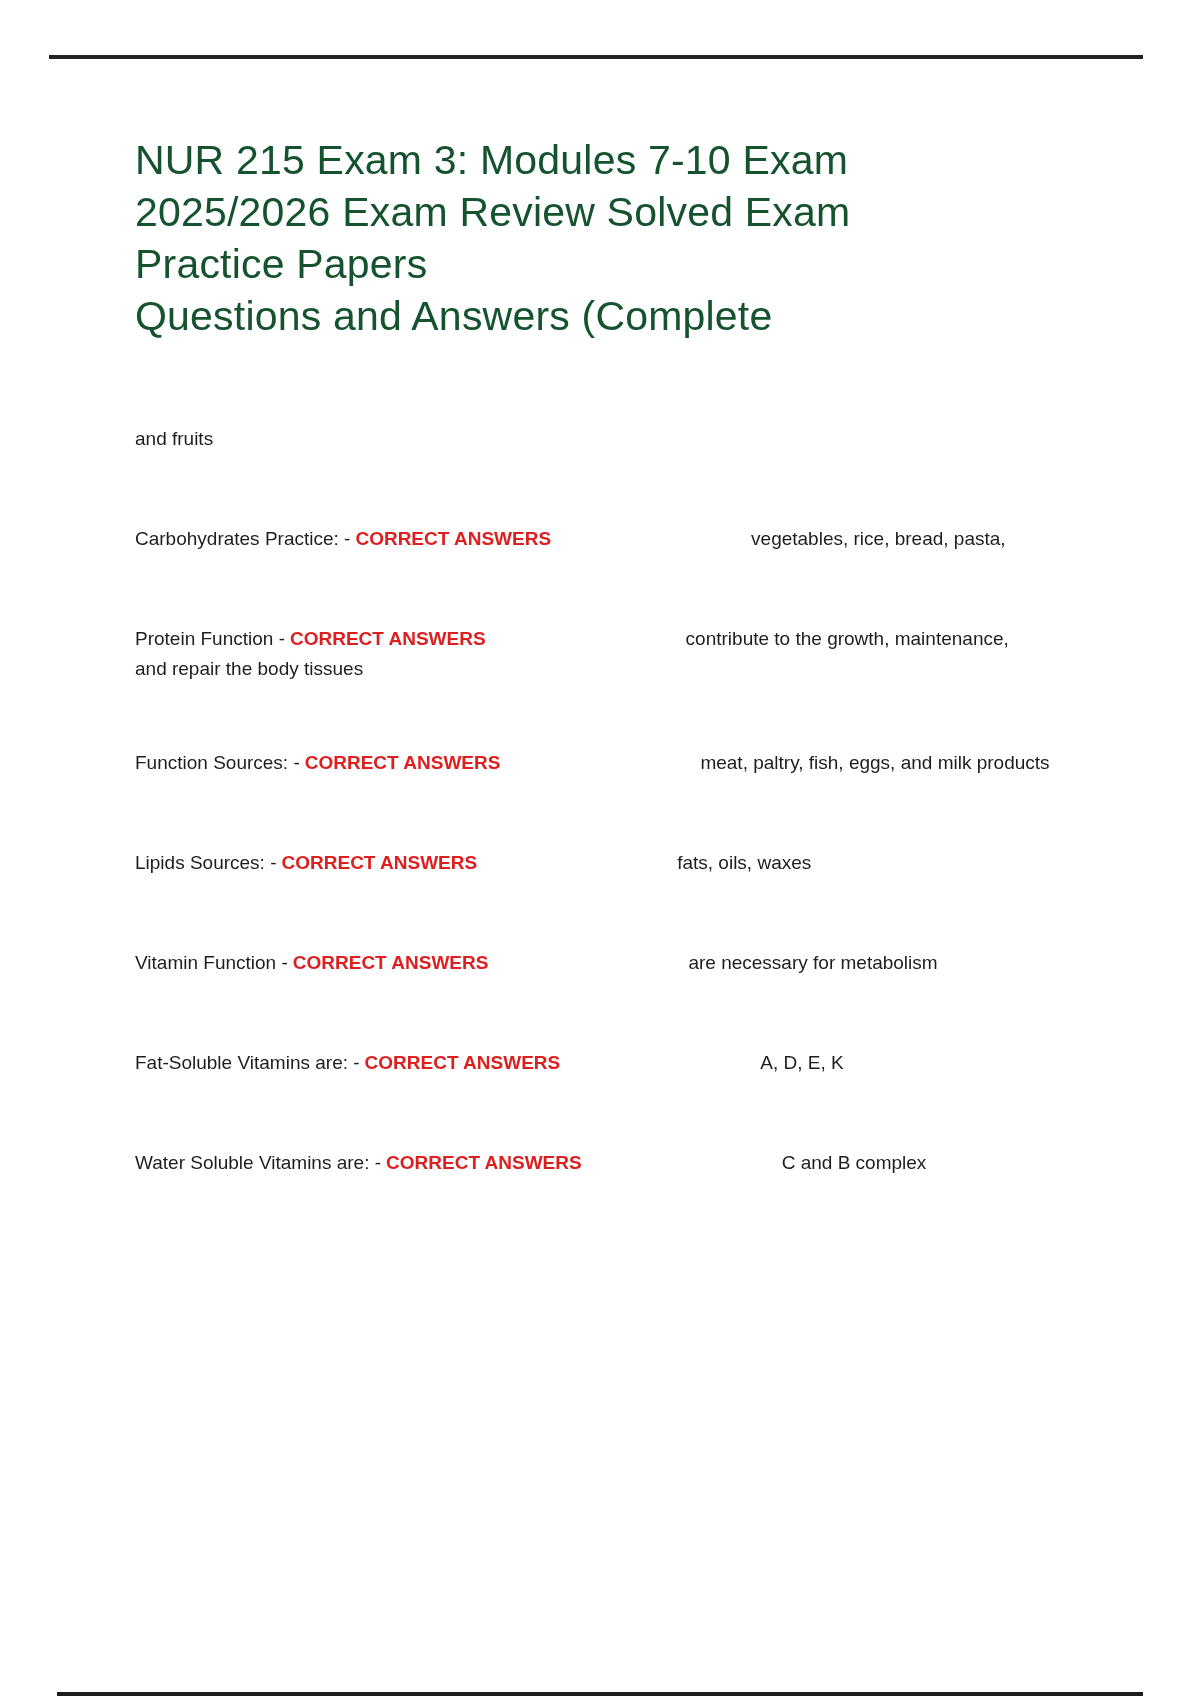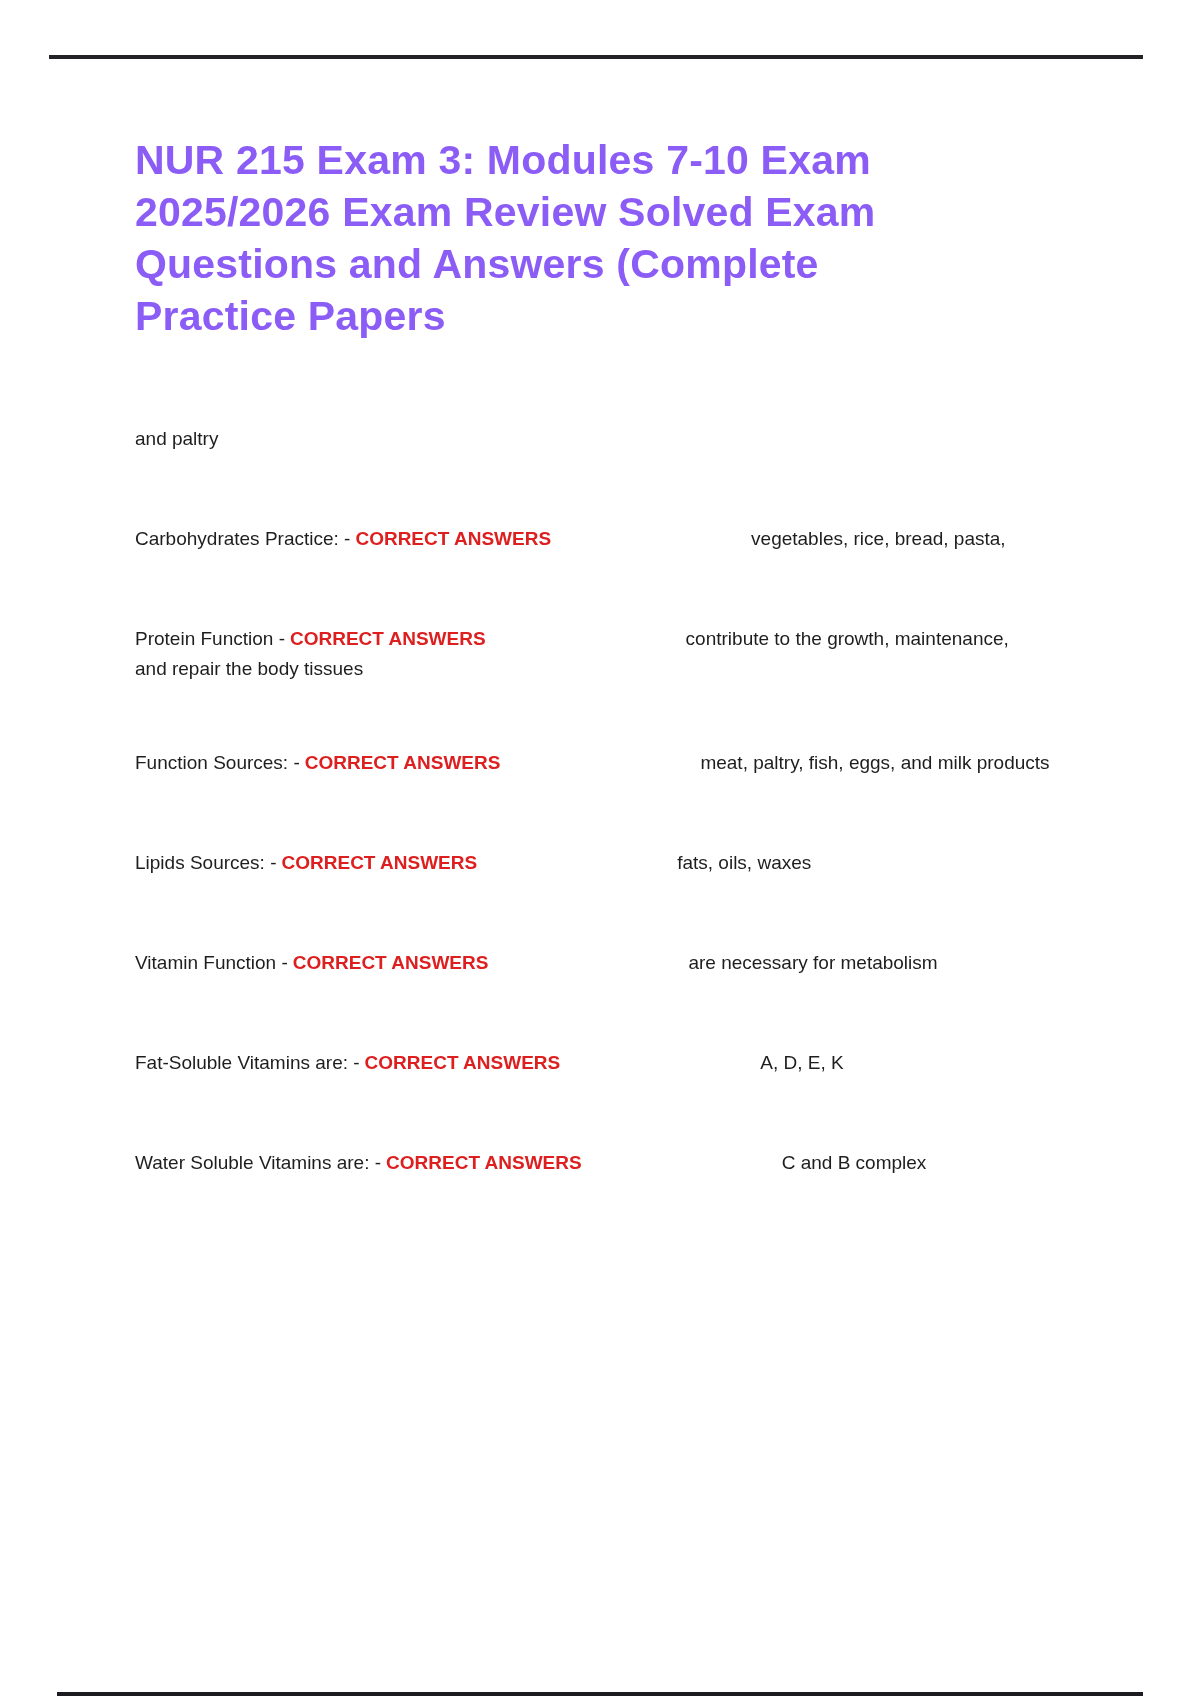--- a/index.html
+++ b/index.html
@@ -32,22 +32,22 @@
   }
   .content {
     position: absolute;
     left: 135px;
     top: 134px;
     width: 1020px;
   }
   .title {
     font-size: 41px;
     line-height: 52px;
-    font-weight: bold;
-    color: #8b5cf6;
+    font-weight: normal;
+    color: #14532d;
     letter-spacing: 0.2px;
   }
   .qa-list {
     margin-top: 82px;
   }
   .qa {
     font-size: 19px;
     line-height: 30px;
     color: #1e1e1e;
     margin-bottom: 70px;
@@ -74,28 +74,28 @@
 </head>
 <body>
 
 <div class="rule rule-top"></div>
 
 <div class="content">
 
   <div class="title">
     <div>NUR 215 Exam 3: Modules 7-10 Exam</div>
     <div>2025/2026 Exam Review Solved Exam</div>
+    <div>Practice Papers</div>
     <div>Questions and Answers (Complete</div>
-    <div>Practice Papers</div>
   </div>
 
   <div class="qa-list">
 
     <div class="qa">
-      <div class="qa-line2">and paltry</div>
+      <div class="qa-line2">and fruits</div>
     </div>
 
     <div class="qa">
       <div class="qa-line1">
         <span class="q-text">Carbohydrates Practice: -</span><span class="marker">CORRECT ANSWERS</span><span class="tab-gap"></span><span class="a-text">vegetables, rice, bread, pasta,</span>
       </div>
     </div>
 
 
     <div class="qa gap-large">

